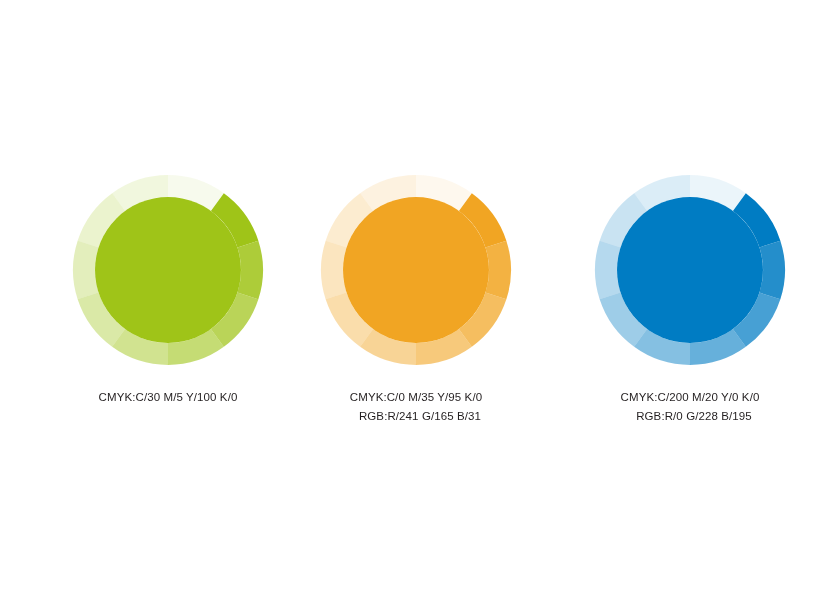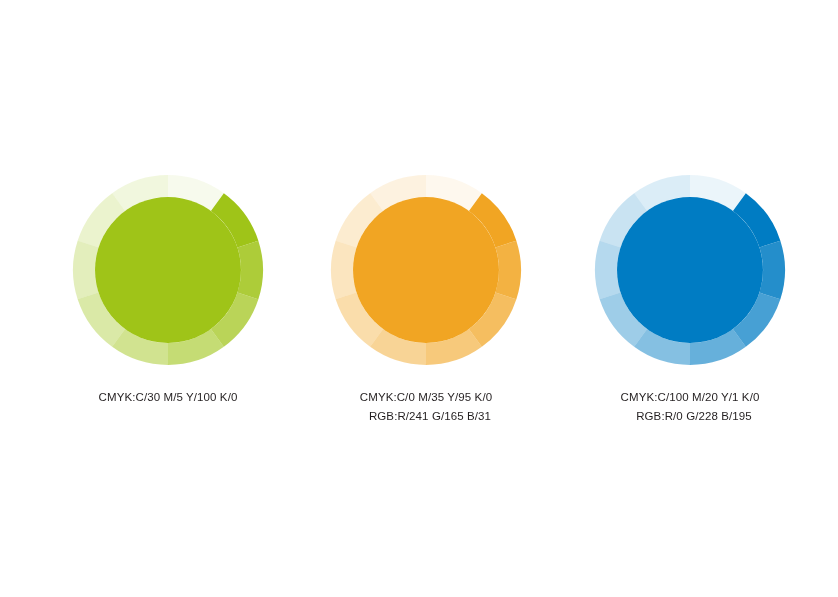--- a/index.html
+++ b/index.html
@@ -82,21 +82,21 @@
             <path d="M 39.160 18.143 A 95 95 0 0 1 95.000 0.000 L 95.000 22.000 A 73 73 0 0 0 52.092 35.942 Z" fill="#9fc418" fill-opacity="0.14"></path>
             <path d="M 95.000 0.000 A 95 95 0 0 1 150.840 18.143 L 137.908 35.942 A 73 73 0 0 0 95.000 22.000 Z" fill="#9fc418" fill-opacity="0.08"></path>
           </g>
           <circle cx="95" cy="95" r="73" fill="#9fc418"></circle>
         </svg>
       </div>
       <div class="spec-block">
         <div class="spec-line cmyk-line">CMYK:C/30  M/5  Y/100  K/0</div>
       </div>
     </div>
-    <div class="swatch-group" style="left: 296px;">
+    <div class="swatch-group" style="left: 286px;">
       <div class="color-wheel">
         <svg viewBox="0 0 190 190">
           <g>
             <path d="M 150.840 18.143 A 95 95 0 0 1 185.350 65.643 L 164.427 72.442 A 73 73 0 0 0 137.908 35.942 Z" fill="#f1a523" fill-opacity="1"></path>
             <path d="M 185.350 65.643 A 95 95 0 0 1 185.350 124.357 L 164.427 117.558 A 73 73 0 0 0 164.427 72.442 Z" fill="#f1a523" fill-opacity="0.86"></path>
             <path d="M 185.350 124.357 A 95 95 0 0 1 150.840 171.857 L 137.908 154.058 A 73 73 0 0 0 164.427 117.558 Z" fill="#f1a523" fill-opacity="0.72"></path>
             <path d="M 150.840 171.857 A 95 95 0 0 1 95.000 190.000 L 95.000 168.000 A 73 73 0 0 0 137.908 154.058 Z" fill="#f1a523" fill-opacity="0.6"></path>
             <path d="M 95.000 190.000 A 95 95 0 0 1 39.160 171.857 L 52.092 154.058 A 73 73 0 0 0 95.000 168.000 Z" fill="#f1a523" fill-opacity="0.48"></path>
             <path d="M 39.160 171.857 A 95 95 0 0 1 4.650 124.357 L 25.573 117.558 A 73 73 0 0 0 52.092 154.058 Z" fill="#f1a523" fill-opacity="0.38"></path>
             <path d="M 4.650 124.357 A 95 95 0 0 1 4.650 65.643 L 25.573 72.442 A 73 73 0 0 0 25.573 117.558 Z" fill="#f1a523" fill-opacity="0.29"></path>
@@ -124,17 +124,17 @@
             <path d="M 39.160 171.857 A 95 95 0 0 1 4.650 124.357 L 25.573 117.558 A 73 73 0 0 0 52.092 154.058 Z" fill="#007cc3" fill-opacity="0.38"></path>
             <path d="M 4.650 124.357 A 95 95 0 0 1 4.650 65.643 L 25.573 72.442 A 73 73 0 0 0 25.573 117.558 Z" fill="#007cc3" fill-opacity="0.29"></path>
             <path d="M 4.650 65.643 A 95 95 0 0 1 39.160 18.143 L 52.092 35.942 A 73 73 0 0 0 25.573 72.442 Z" fill="#007cc3" fill-opacity="0.21"></path>
             <path d="M 39.160 18.143 A 95 95 0 0 1 95.000 0.000 L 95.000 22.000 A 73 73 0 0 0 52.092 35.942 Z" fill="#007cc3" fill-opacity="0.14"></path>
             <path d="M 95.000 0.000 A 95 95 0 0 1 150.840 18.143 L 137.908 35.942 A 73 73 0 0 0 95.000 22.000 Z" fill="#007cc3" fill-opacity="0.08"></path>
           </g>
           <circle cx="95" cy="95" r="73" fill="#007cc3"></circle>
         </svg>
       </div>
       <div class="spec-block">
-        <div class="spec-line cmyk-line">CMYK:C/100  M/20  Y/1  K/0</div>
+        <div class="spec-line cmyk-line">CMYK:C/200  M/20  Y/0  K/0</div>
         <div class="spec-line rgb-line">RGB:R/0  G/228  B/195</div>
       </div>
     </div>
   </div>
 
 </body></html>

